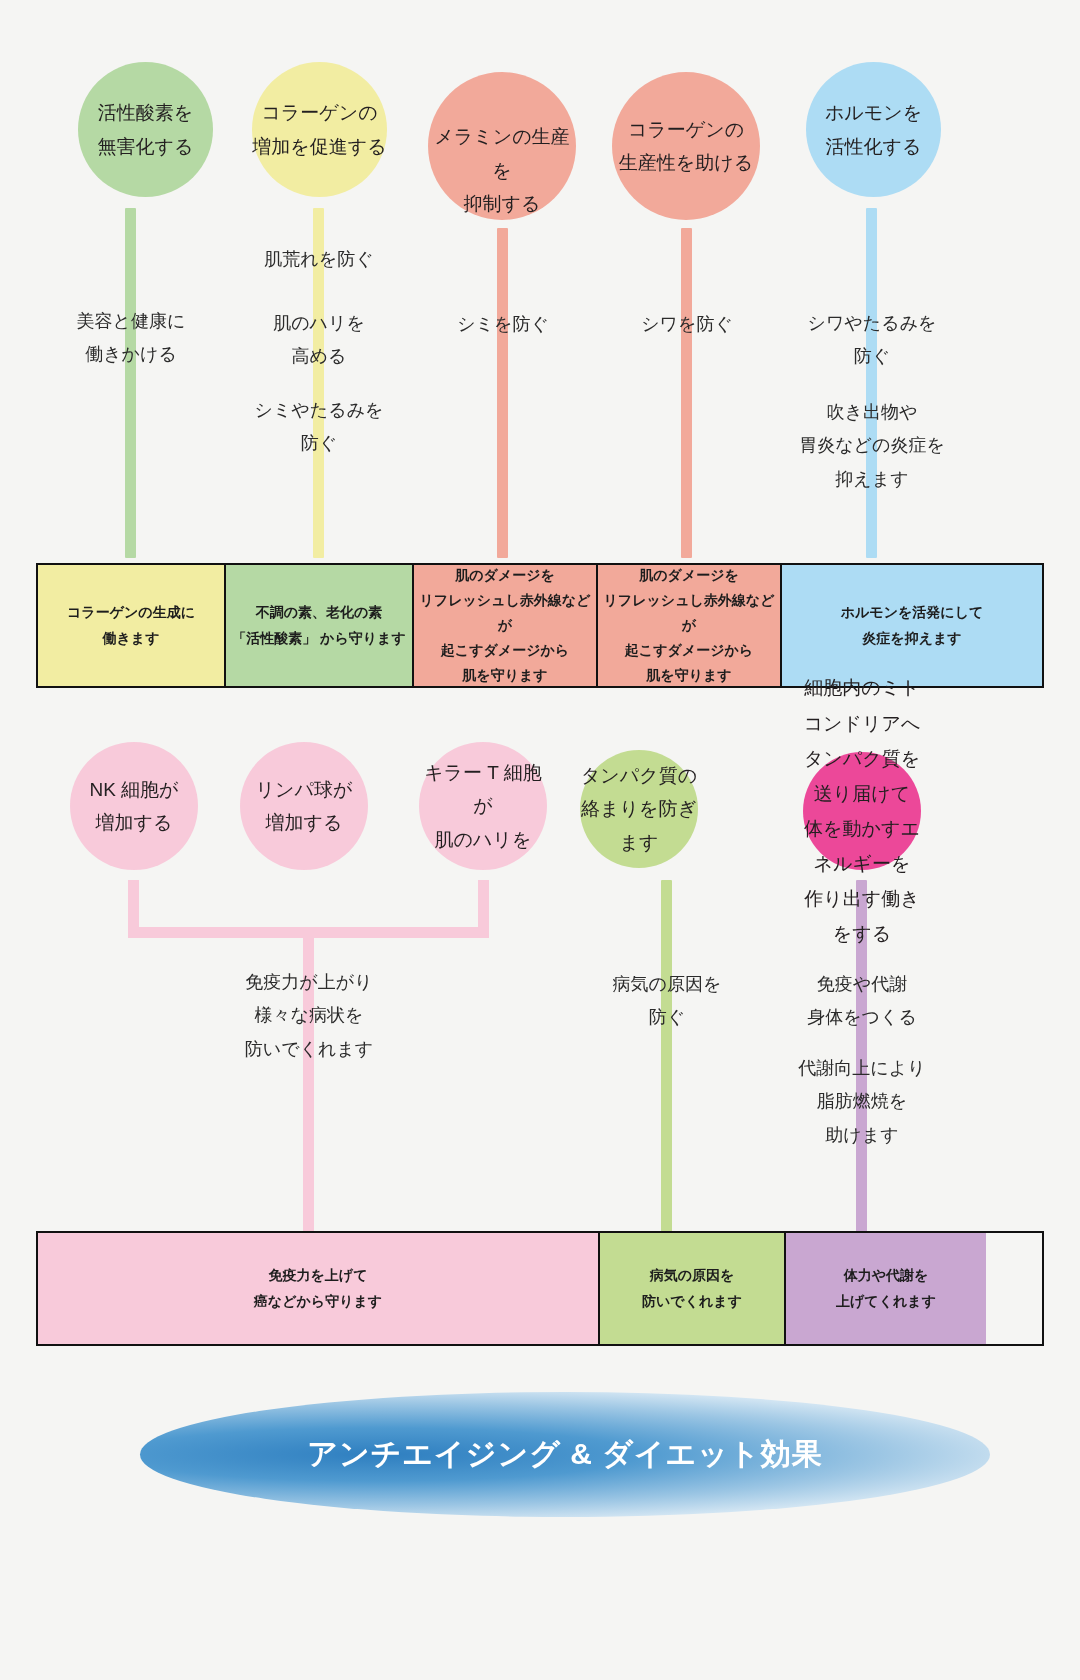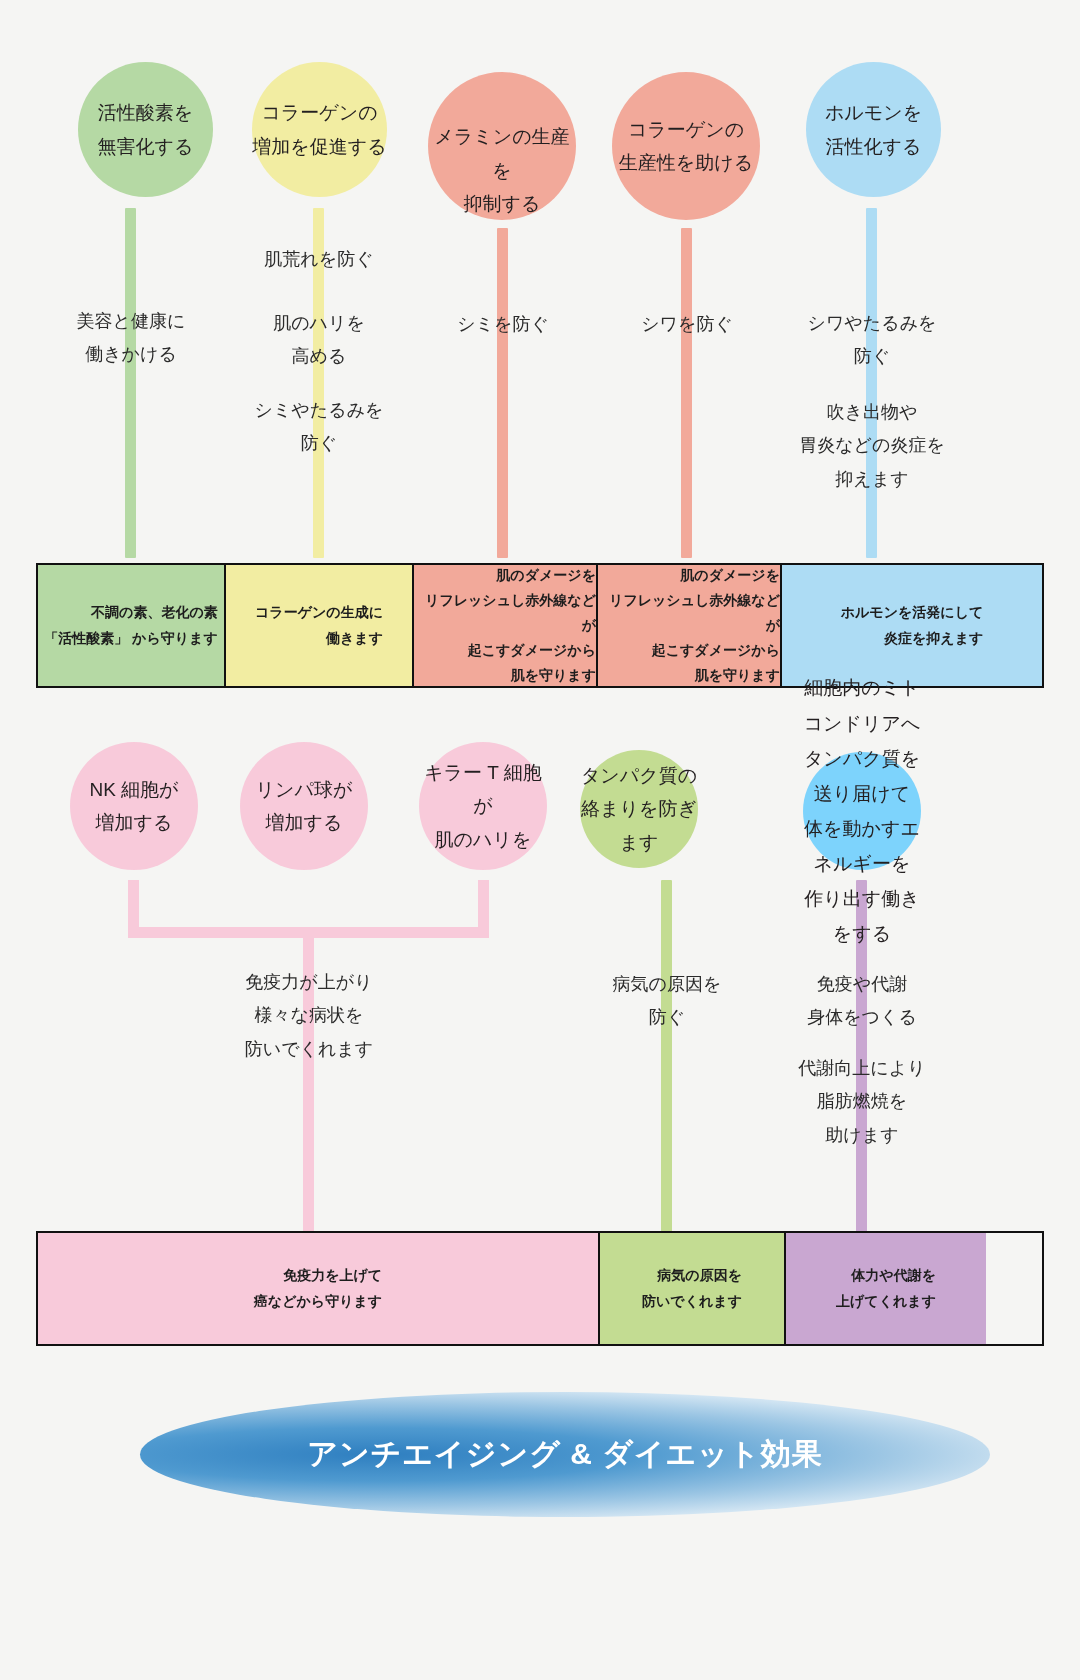--- a/index.html
+++ b/index.html
@@ -64,21 +64,21 @@
   .boxrow {
     position: absolute;
     display: flex;
     border: 2px solid #111111;
     box-sizing: border-box;
   }
   .box {
     display: flex;
     align-items: center;
     justify-content: center;
-    text-align: right;
+    text-align: center;
     font-size: 14px;
     line-height: 1.8;
     font-weight: bold;
     color: #1d1d1d;
     white-space: pre-line;
     border-right: 2px solid #111111;
     box-sizing: border-box;
   }
   .box:last-child { border-right: none; }
 
@@ -142,24 +142,24 @@
 防ぐ</div>
   <div class="linelabel" style="left:503px; top:308px; width:220px;font-family:Liberation Serif, serif;">シミを防ぐ</div>
   <div class="linelabel" style="left:687px; top:308px; width:220px;">シワを防ぐ</div>
   <div class="linelabel" style="left:872px; top:307px; width:220px;">シワやたるみを
 防ぐ</div>
   <div class="linelabel" style="left:872px; top:396px; width:230px;">吹き出物や
 胃炎などの炎症を
 抑えます</div>
 
   <div class="boxrow" style="left:36px; top:563px; width:1008px; height:125px;">
+    <div class="box" style="width:188px; background:#f2eda2;">コラーゲンの生成に
+働きます</div>
     <div class="box" style="width:188px; background:#b5d9a4;">不調の素、老化の素
 「活性酸素」 から守ります</div>
-    <div class="box" style="width:188px; background:#f2eda2;">コラーゲンの生成に
-働きます</div>
     <div class="box" style="width:184px; background:#f2a99a;">肌のダメージを
 リフレッシュし赤外線などが
 起こすダメージから
 肌を守ります</div>
     <div class="box" style="width:184px; background:#f2a99a;">肌のダメージを
 リフレッシュし赤外線などが
 起こすダメージから
 肌を守ります</div>
     <div class="box" style="width:260px; background:#addcf4;">ホルモンを活発にして
 炎症を抑えます</div>
@@ -182,21 +182,21 @@
 増加する</span>
   </div>
   <div class="circle" style="left:419px; top:742px; width:128px; height:128px; background:#f8cada;">
     <span class="ctext">キラー T 細胞が
 肌のハリを</span>
   </div>
   <div class="circle" style="left:580px; top:750px; width:118px; height:118px; background:#c3dc92;">
     <span class="ctext">タンパク質の
 絡まりを防ぎます</span>
   </div>
-  <div class="circle circle-wide" style="left:803px; top:752px; width:118px; height:118px; background:#7dd3fc; overflow:visible;">
+  <div class="circle circle-wide" style="left:803px; top:752px; width:118px; height:118px; background:#ec4899; overflow:visible;">
     <span class="ctext" style="font-size:19px; line-height:1.85;">細胞内のミトコンドリアへ
 タンパク質を送り届けて
 体を動かすエネルギーを
 作り出す働きをする</span>
   </div>
 
   <div class="linelabel" style="left:309px; top:966px; width:240px;">免疫力が上がり
 様々な病状を
 防いでくれます</div>
   <div class="linelabel" style="left:667px; top:968px; width:230px;">病気の原因を

